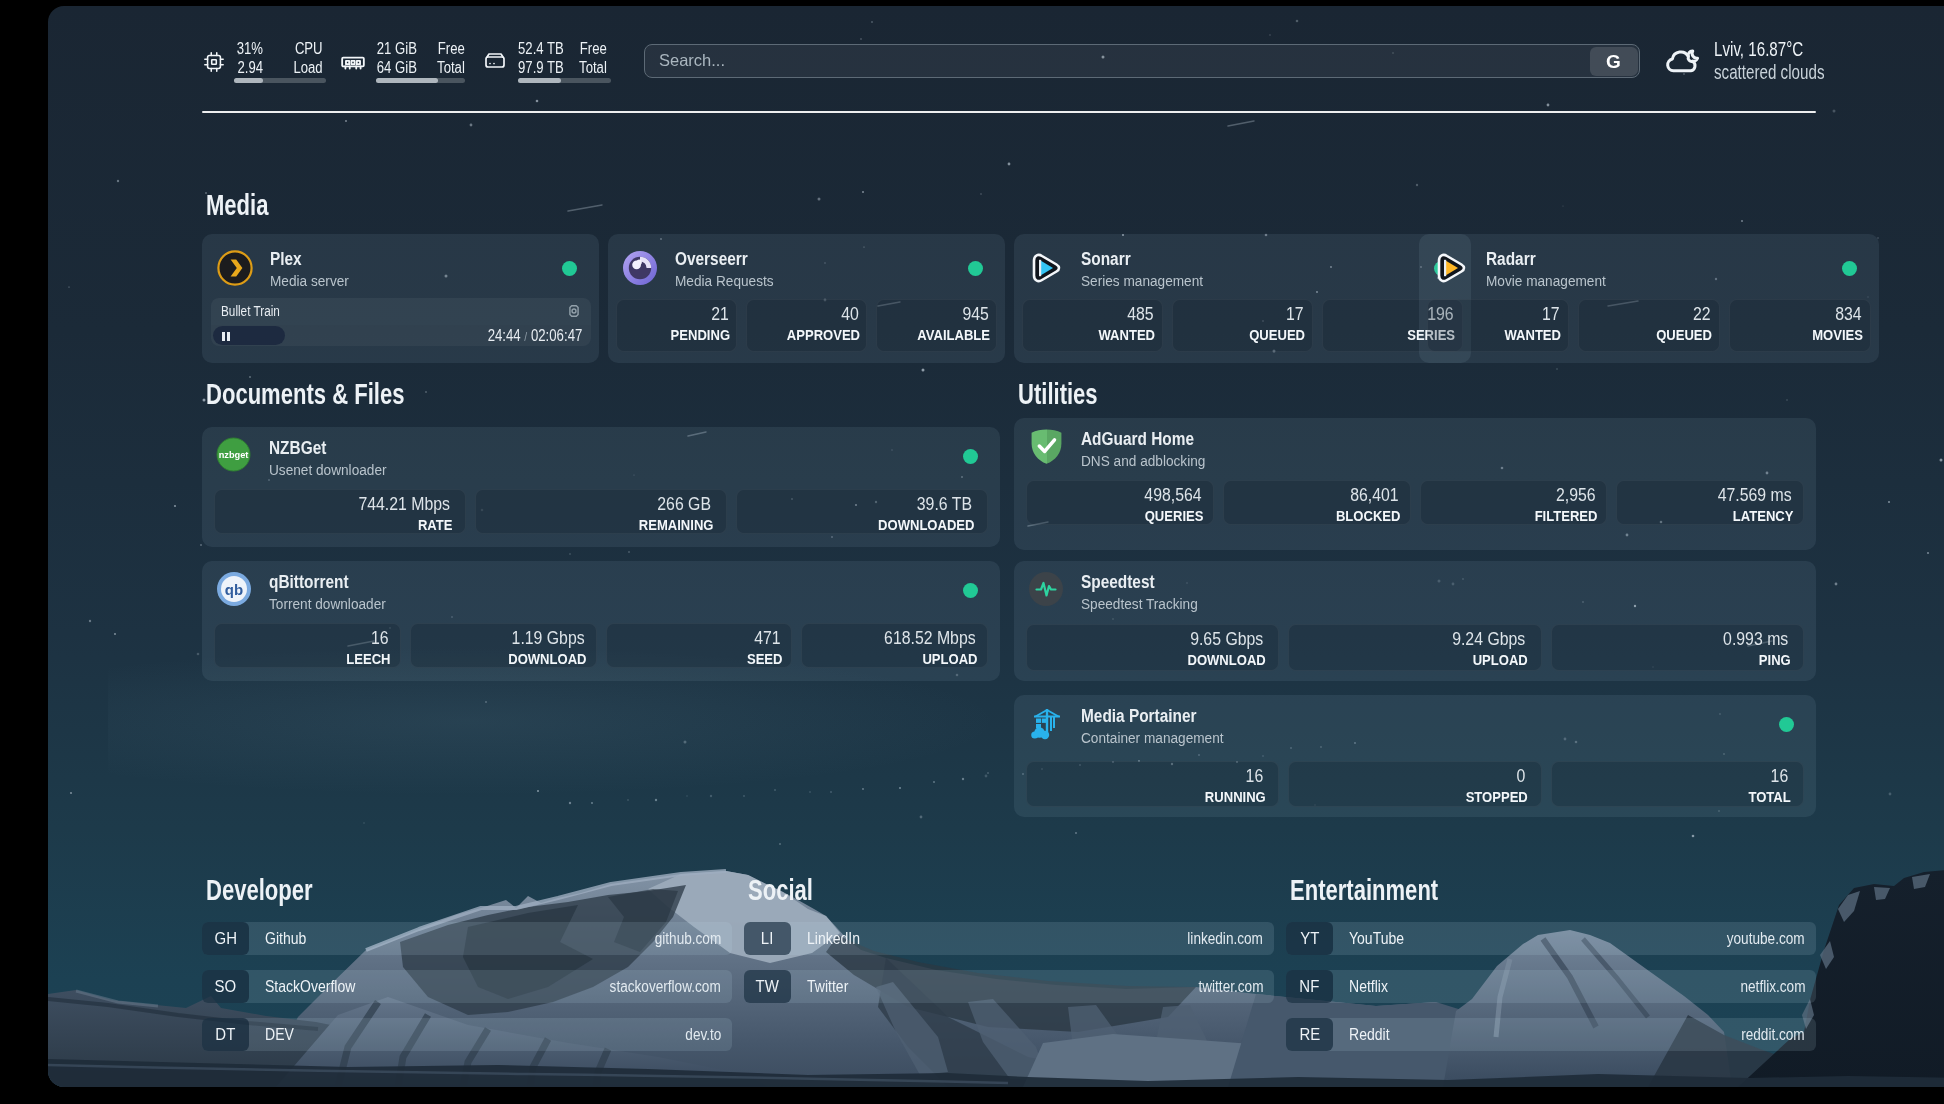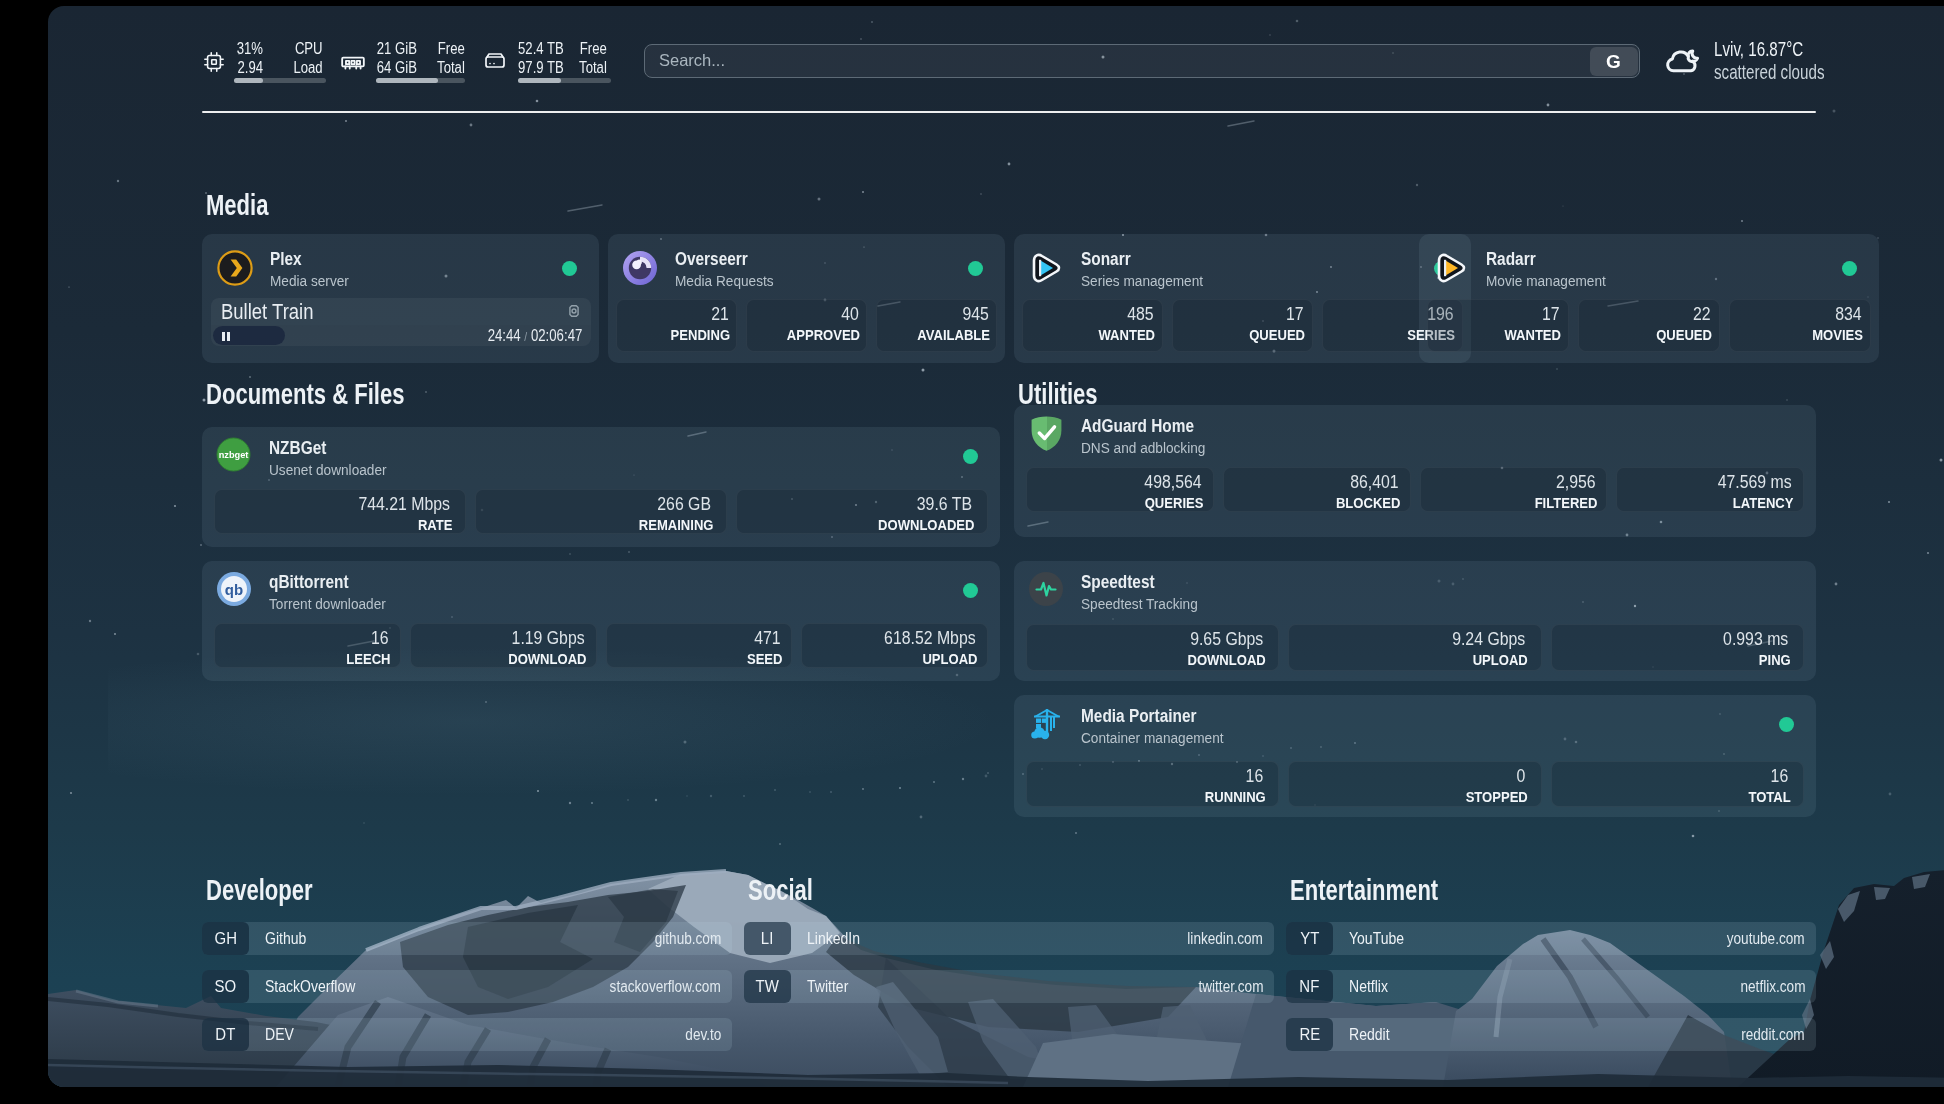--- a/index.html
+++ b/index.html
@@ -22,21 +22,21 @@
 .card { position:absolute; background:rgba(190,220,242,0.085); border-radius:10px; }
 .ic { position:absolute; }
 .tt { position:absolute; color:#e9eef2; font-size:17.5px; line-height:21px; transform:scaleX(0.88); transform-origin:0 0; white-space:nowrap; }
 .tt b { font-weight:700; display:block; }
 .tt span { display:block; color:#b9c4cc; font-size:15.5px; font-weight:400; }
 .dot { position:absolute; width:15px; height:15px; border-radius:50%; background:#21c995; }
 .stats { position:absolute; display:flex; gap:9px; }
 .box { flex:1; background:rgba(13,26,38,0.24); border:1px solid rgba(255,255,255,0.05); border-radius:8px; text-align:right; padding-top:3px; }
 .box b { display:block; color:#dde4e9; font-weight:400; font-size:18px; line-height:23px; transform:scaleX(0.88); transform-origin:50% 50%; }
 .box i { display:block; color:#f3f7fa; font-weight:700; font-style:normal; font-size:14.5px; line-height:19px; transform:scaleX(0.9); transform-origin:50% 50%; }
-.pxrow { position:absolute; left:9px; right:8px; top:64px; height:27px; background:rgba(255,255,255,0.05); border-radius:8px 8px 0 0; color:#e8edf2; font-size:22px; line-height:27px; padding:0 10px; }
+.pxrow { position:absolute; left:9px; right:8px; top:64px; height:27px; background:rgba(255,255,255,0.05); border-radius:8px 8px 0 0; color:#e8edf2; font-size:14px; line-height:27px; padding:0 10px; }
 .pxname { display:inline-block; transform:scaleX(0.84); transform-origin:0 50%; }
 .pxrow svg { position:absolute; right:10px; top:6px; }
 .pxbar { position:absolute; left:9px; right:8px; top:91px; height:21px; background:rgba(255,255,255,0.045); border-radius:0 0 8px 8px; }
 .pxfill { position:absolute; left:2px; top:1px; bottom:1px; width:72px; background:#1d2a40; border-radius:10px; }
 .pxfill:after { content:""; position:absolute; left:9px; top:5.5px; width:2.8px; height:9px; background:#e8edf2; box-shadow:5px 0 0 #e8edf2; }
 .pxtime { position:absolute; right:9px; top:0; line-height:21px; color:#e8edf2; font-size:16.5px; transform:scaleX(0.8); transform-origin:100% 50%; }
 .pxtime em { font-style:normal; color:#8b99a4; font-size:13px; }
 .bmh { position:absolute; color:#edf2f6; font-size:29px; font-weight:700; transform:scaleX(0.76); transform-origin:0 0; white-space:nowrap; }
 .bm { position:absolute; height:33px; background:rgba(197,222,238,0.135); border-radius:6px; color:#eef3f7; }
 .ab { position:absolute; left:0; top:0; bottom:0; width:47px; background:rgba(13,34,51,0.62); border-radius:6px; text-align:center; font-size:17px; line-height:33px; }
@@ -485,21 +485,21 @@
           <i>SEED</i>
         </div>
         <div class="box">
           <b>618.52 Mbps</b>
           <i>UPLOAD</i>
         </div>
       </div>
     </div>
 
 <div class="h1" style="left:970px;top:372px">Utilities</div>
-<div class="card" style="left:966px;top:399px;width:802px;height:132px">
+<div class="card" style="left:966px;top:412px;width:802px;height:132px">
       <div class="ic" style="left:14px;top:10px"><svg width="37" height="37" viewBox="0 0 36 36">
           <defs>
             <linearGradient id="agg" x1="0" y1="0" x2="1" y2="0">
               <stop offset="0.5" stop-color="#68bc71"></stop>
               <stop offset="0.5" stop-color="#5aa763"></stop>
             </linearGradient>
           </defs>
           <path d="M18 1.5 C13 1.5 7.5 2.6 3.5 4.5 L3.5 15 C3.5 24.5 9.5 31.5 18 34.8 C26.5 31.5 32.5 24.5 32.5 15 L32.5 4.5 C28.5 2.6 23 1.5 18 1.5z" fill="url(#agg)"></path>
           <path d="M11 17.5 L16.2 22.8 L25.8 11.5" fill="none" stroke="#fff" stroke-width="3.4" stroke-linecap="round" stroke-linejoin="round"></path>
         </svg></div>

